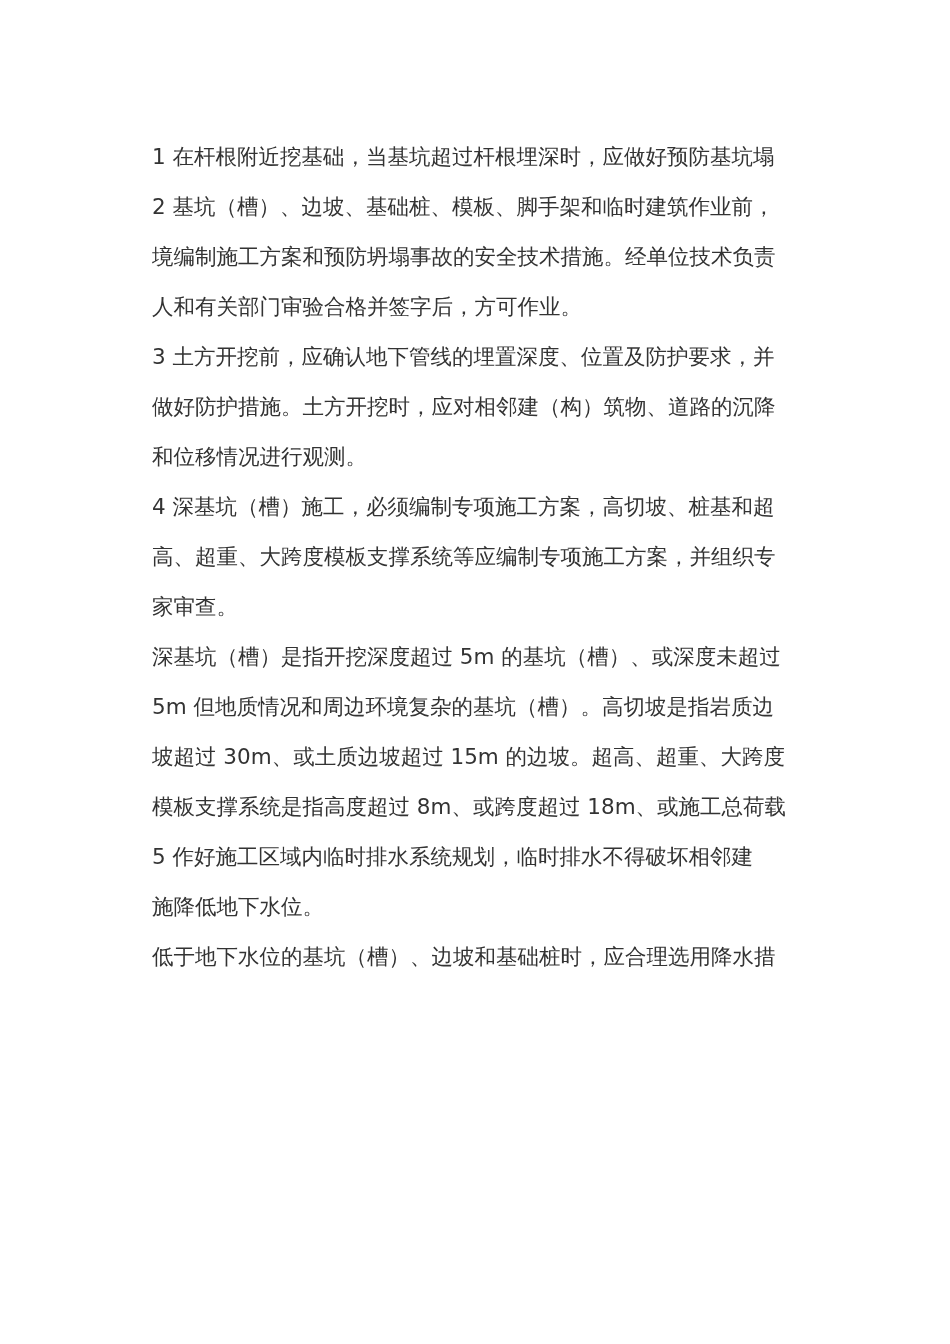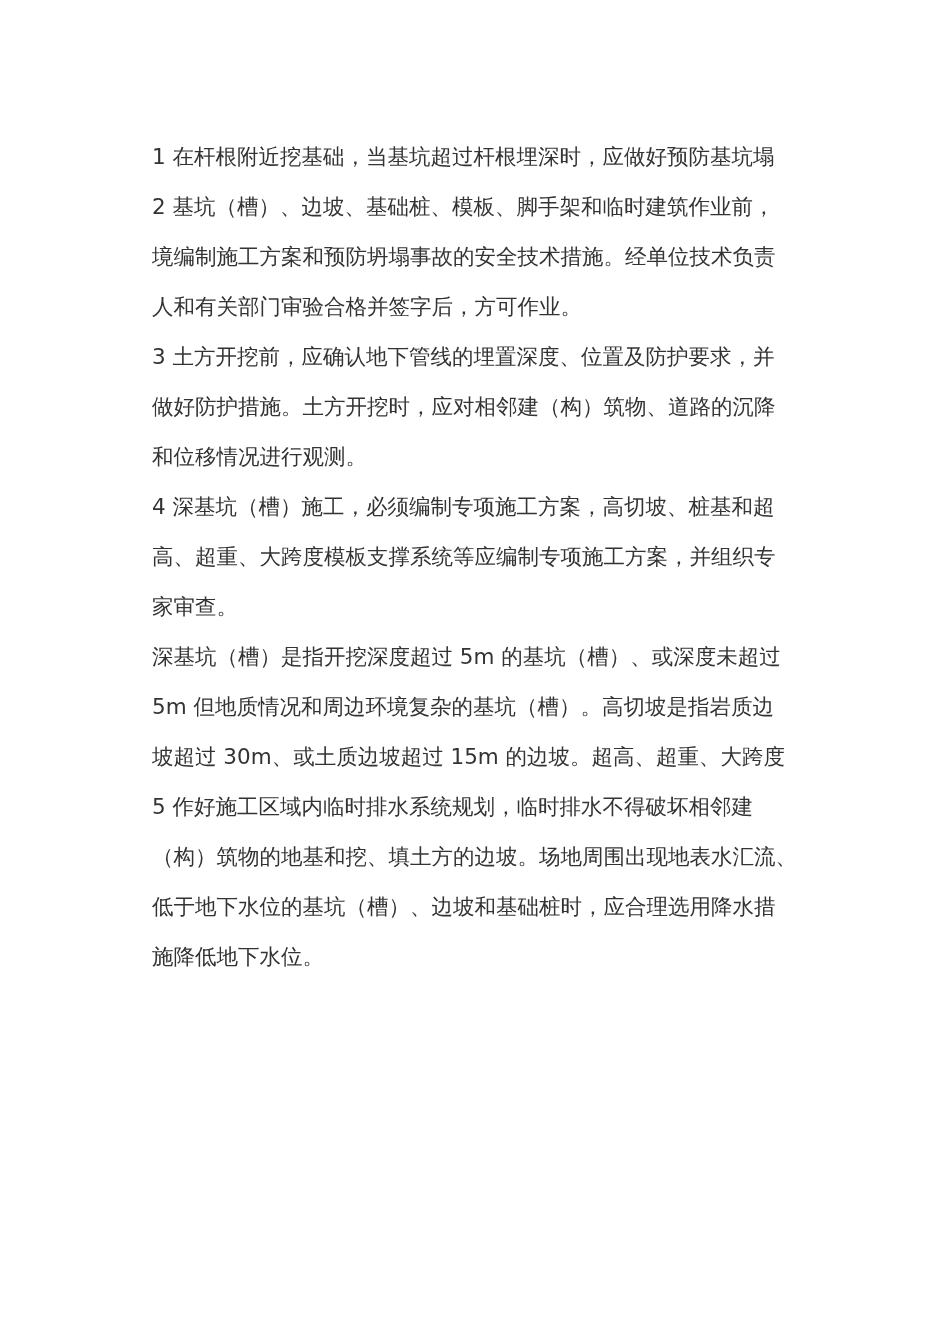--- a/index.html
+++ b/index.html
@@ -49,20 +49,20 @@
   </div>
   <div>
     <div class="line">4 深基坑（槽）施工，必须编制专项施工方案，高切坡、桩基和超</div>
     <div class="line">高、超重、大跨度模板支撑系统等应编制专项施工方案，并组织专</div>
     <div class="line">家审查。</div>
   </div>
   <div>
     <div class="line">深基坑（槽）是指开挖深度超过 5m 的基坑（槽）、或深度未超过</div>
     <div class="line">5m 但地质情况和周边环境复杂的基坑（槽）。高切坡是指岩质边</div>
     <div class="line">坡超过 30m、或土质边坡超过 15m 的边坡。超高、超重、大跨度</div>
+    <div class="line">模板支撑系统是指高度超过 8m、或跨度超过 18m、或施工总荷载</div>
   </div>
   <div>
     <div class="line">5 作好施工区域内临时排水系统规划，临时排水不得破坏相邻建</div>
-    <div class="line">（构）筑物的地基和挖、填土方的边坡。场地周围出现地表水汇流、</div>
+    <div class="line">施降低地下水位。</div>
     <div class="line">低于地下水位的基坑（槽）、边坡和基础桩时，应合理选用降水措</div>
-    <div class="line">施降低地下水位。</div>
   </div>
 </div>
 
 </body></html>

